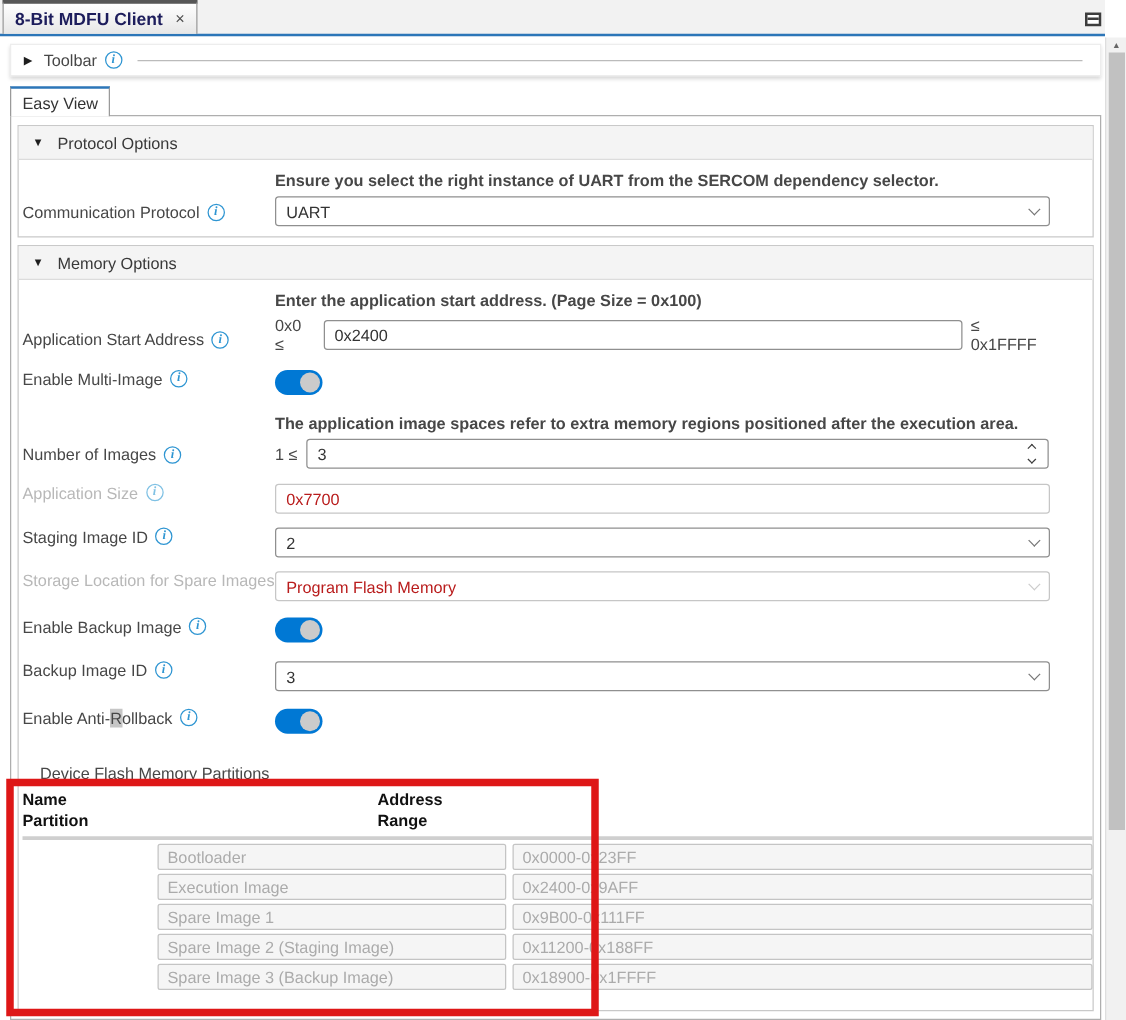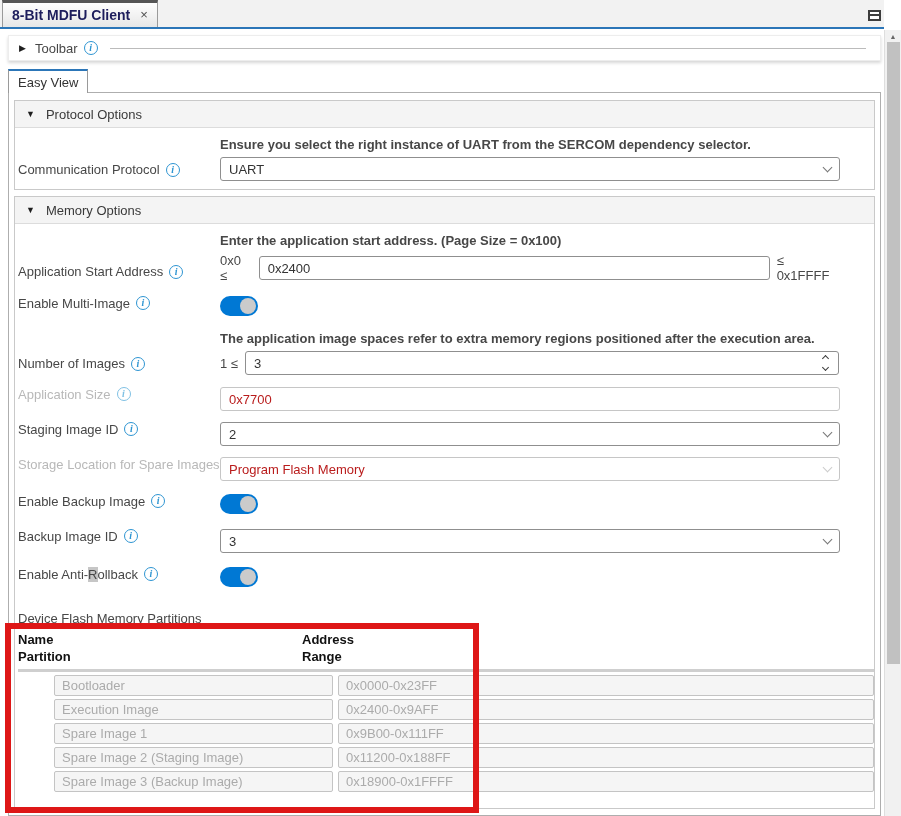--- a/index.html
+++ b/index.html
@@ -57,30 +57,30 @@
   .spin { margin-left:auto; display:flex; flex-direction:column; gap:4px; align-items:center; padding-right:2px; }
   .chev-u { width:5px; height:5px; border-left:1.4px solid #3c3c3c; border-top:1.4px solid #3c3c3c; transform:rotate(45deg); }
   .chev-d { width:5px; height:5px; border-right:1.4px solid #3c3c3c; border-bottom:1.4px solid #3c3c3c; transform:rotate(45deg); }
 
   .toggle { width:38px; height:20px; border-radius:10px; background:#0078d4; position:relative; cursor:pointer; flex:none; }
   .toggle .knob { position:absolute; right:2px; top:2px; width:16px; height:16px; border-radius:50%; background:#cbcbcb; }
 
   .hl { background:#c6c6c6; }
 
   
-  .caption { margin:24px 0 0 3px; color:#474747; }
+  .caption { margin:24px 0 0 17px; color:#474747; }
   .thead { display:flex; gap:5px; margin:5px 0 0 3px; font-weight:bold; color:#111; line-height:17px; }
   .thead .c1 { width:279px; flex:none; }
   .thead .c2 { width:572px; flex:none; }
   .tsep { height:3px; background:#cfcfcf; margin:4px 0 0 3px; width:856px; }
   .trow { display:flex; gap:5px; margin:3px 0 0 3px;justify-content:flex-end; }
   .tfield { height:21px; background:#f5f5f5; border:1px solid #c4c4c4; border-radius:2px; color:#ababab;
             display:flex; align-items:center; padding:0 7px; overflow:hidden; white-space:nowrap; }
   .tfield.c1 { width:279px; flex:none; }
-  .tfield.c2 { width:536px; flex:none; }
+  .tfield.c2 { width:464px; flex:none; }
 
   
   .red-box { position:absolute; left:5px; top:623px; width:474px; height:190px; border:6px solid #de1717; z-index:10; pointer-events:none; }
 
   
   .vscroll { position:absolute; right:0; top:30px; width:17px; height:786px; background:#f1f1f1; border-left:1px solid #dedede; }
   .vscroll-up { height:13px; display:flex; align-items:center; justify-content:center; font-size:7px; color:#666; cursor:pointer; }
   .vscroll-thumb { position:absolute; left:2px; top:12px; width:13px; height:622px; background:#c1c1c1; cursor:grab; }
 
   .mt8{margin-top:8px}.mt13{margin-top:13px}.mt14{margin-top:14px}.mt12{margin-top:12px}

